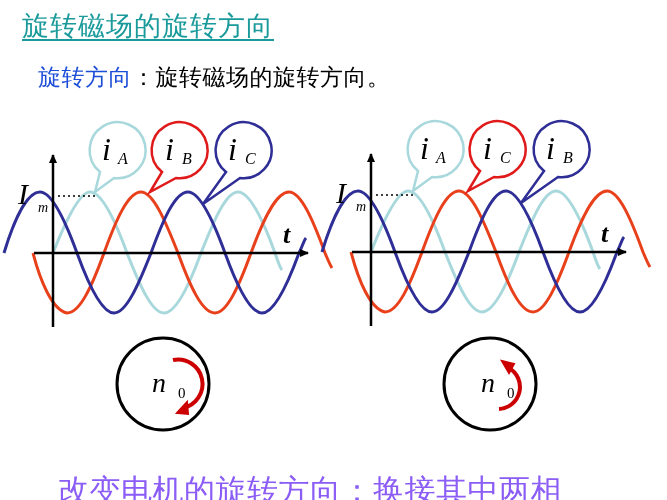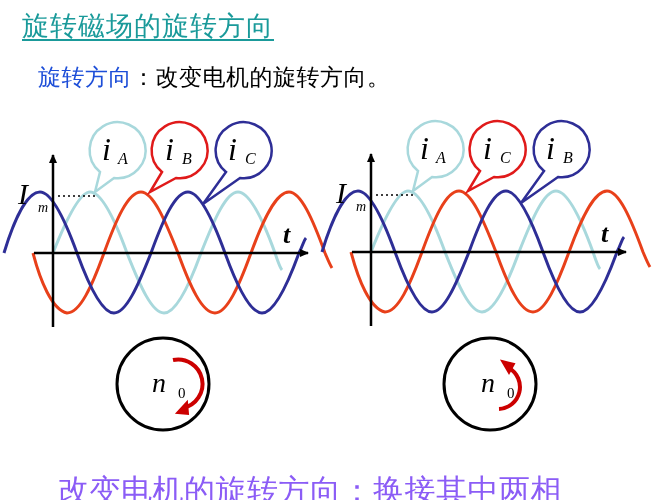--- a/index.html
+++ b/index.html
@@ -8,21 +8,21 @@
   .subtitle{position:absolute;left:38px;top:62px;font-size:23px;color:#000;letter-spacing:0.5px;}
   .subtitle .hl{color:#1d4ed8;}
   .footer{position:absolute;left:58px;top:470px;font-size:31px;color:#8b5cf6;letter-spacing:0.5px;}
   svg.plot{position:absolute;top:0;left:0;}
   .serif{font-family:"Liberation Serif","DejaVu Serif",serif;font-style:italic;}
 </style>
 </head>
 <body>
 
 <div class="title">旋转磁场的旋转方向</div>
-<div class="subtitle"><span class="hl">旋转方向</span><span>：改变电机的旋转方向。</span></div>
+<div class="subtitle"><span class="hl">旋转方向</span><span>：旋转磁场的旋转方向。</span></div>
 
 <svg class="plot" width="667" height="500" viewBox="0 0 667 500">
   <defs>
     <marker id="arrowBlk" markerWidth="10" markerHeight="10" refX="8" refY="5" orient="auto" markerUnits="userSpaceOnUse">
       <path d="M0,1 L9,5 L0,9 z" fill="#000"></path>
     </marker>
   </defs>
 
   <g id="left">
 

